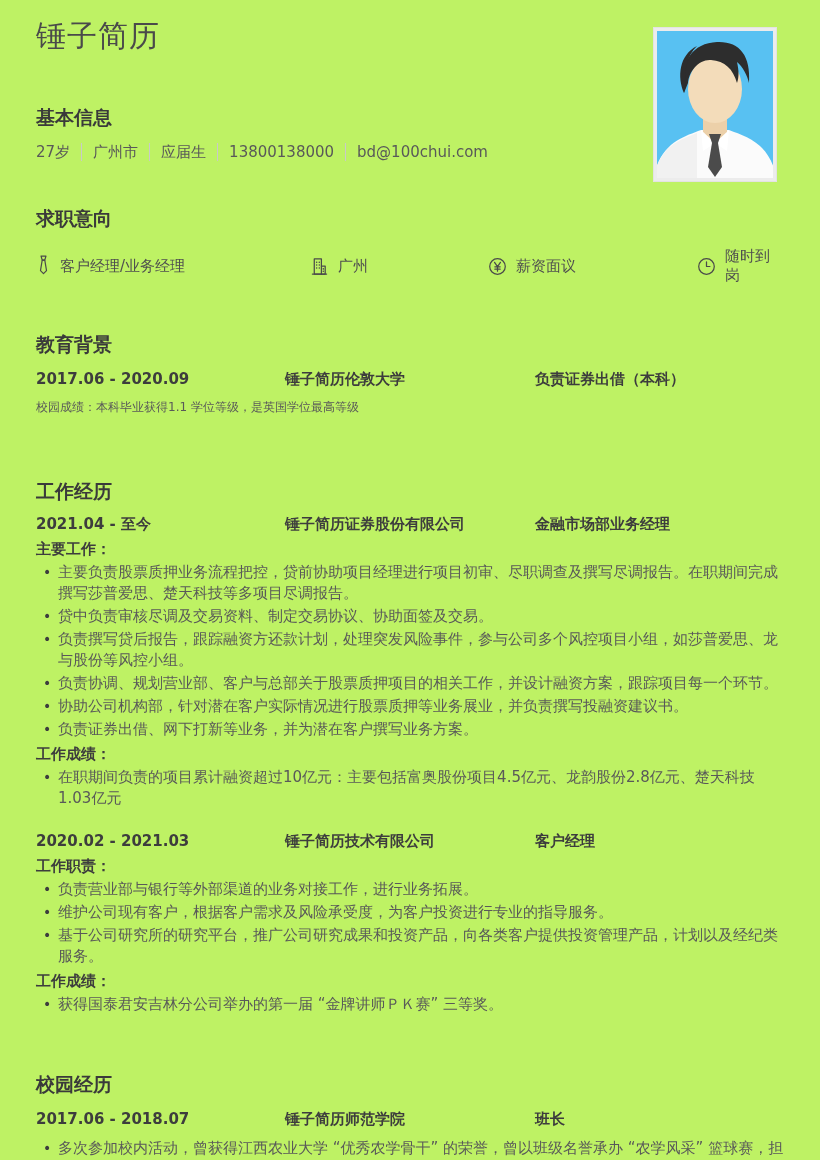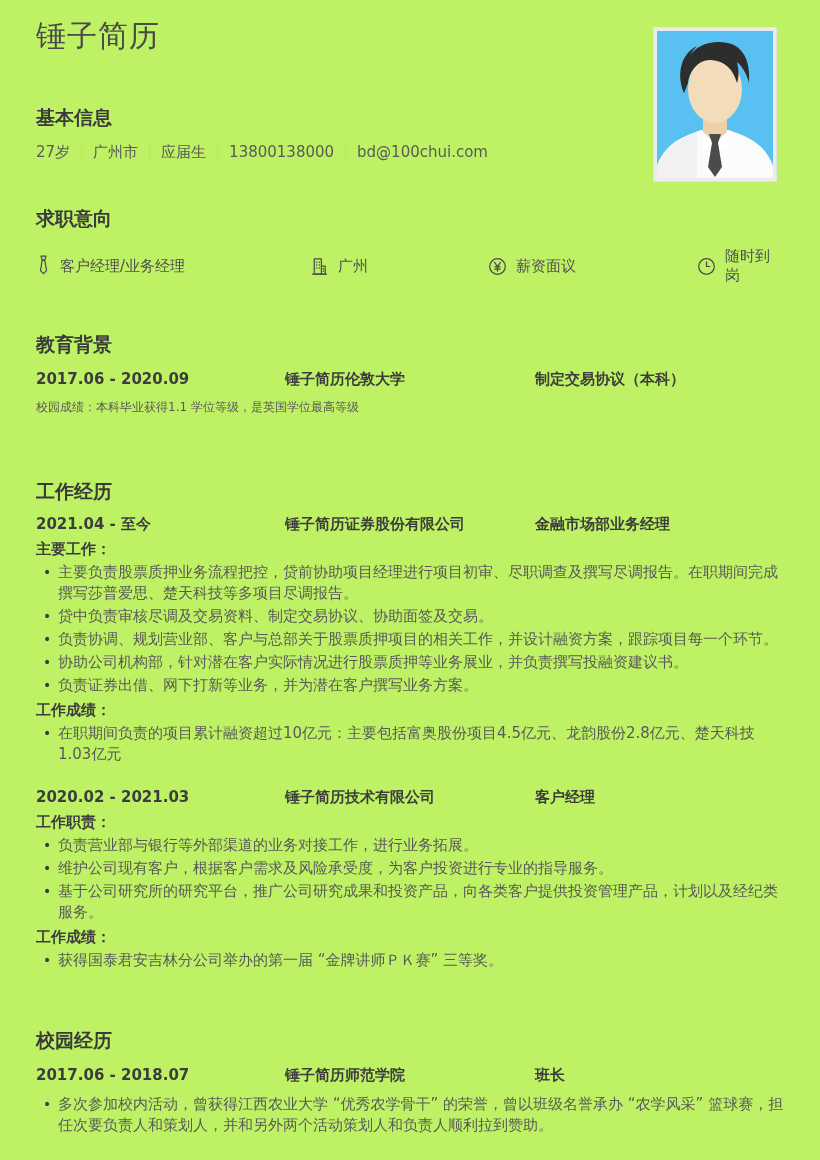--- a/index.html
+++ b/index.html
@@ -143,35 +143,36 @@
           <path d="M10 5.2 V10 H13.6"></path>
         </svg>
         <span>随时到岗</span>
       </div>
     </div>
 
     <h2 class="sec-h mt-edu">教育背景</h2>
     <div class="entry-row row-gap-sm">
       <span class="col-period">2017.06 - 2020.09</span>
       <span class="col-org">锤子简历伦敦大学</span>
-      <span class="col-role">制定交易协议（本科）</span>
+      <span class="col-role">负责证券出借（本科）</span>
     </div>
     <div class="plain-note">校园成绩：本科毕业获得1.1 学位等级，是英国学位最高等级</div>
 
     <h2 class="sec-h mt-work">工作经历</h2>
 
     <div class="entry-row row-gap-job1">
       <span class="col-period">2021.04 - 至今</span>
       <span class="col-org">锤子简历证券股份有限公司</span>
       <span class="col-role">金融市场部业务经理</span>
     </div>
     <div class="group-label">主要工作：</div>
     <ul class="bullets">
       <li>主要负责股票质押业务流程把控，贷前协助项目经理进行项目初审、尽职调查及撰写尽调报告。在职期间完成撰写莎普爱思、楚天科技等多项目尽调报告。</li>
       <li>贷中负责审核尽调及交易资料、制定交易协议、协助面签及交易。</li>
+      <li>负责撰写贷后报告，跟踪融资方还款计划，处理突发风险事件，参与公司多个风控项目小组，如莎普爱思、龙与股份等风控小组。</li>
       <li>负责协调、规划营业部、客户与总部关于股票质押项目的相关工作，并设计融资方案，跟踪项目每一个环节。</li>
       <li>协助公司机构部，针对潜在客户实际情况进行股票质押等业务展业，并负责撰写投融资建议书。</li>
       <li>负责证券出借、网下打新等业务，并为潜在客户撰写业务方案。</li>
     </ul>
     <div class="group-label">工作成绩：</div>
     <ul class="bullets">
       <li>在职期间负责的项目累计融资超过10亿元：主要包括富奥股份项目4.5亿元、龙韵股份2.8亿元、楚天科技1.03亿元</li>
     </ul>
 
     <div class="entry-row row-gap-job2">

